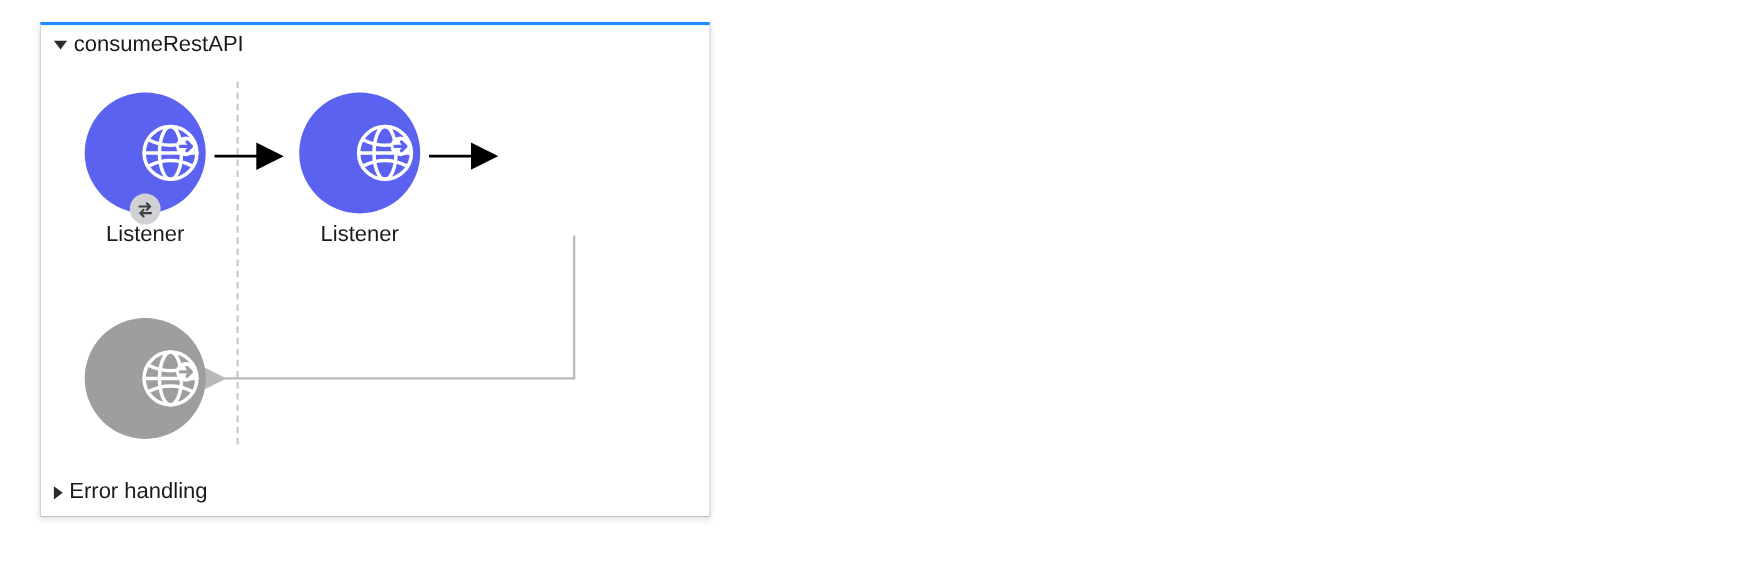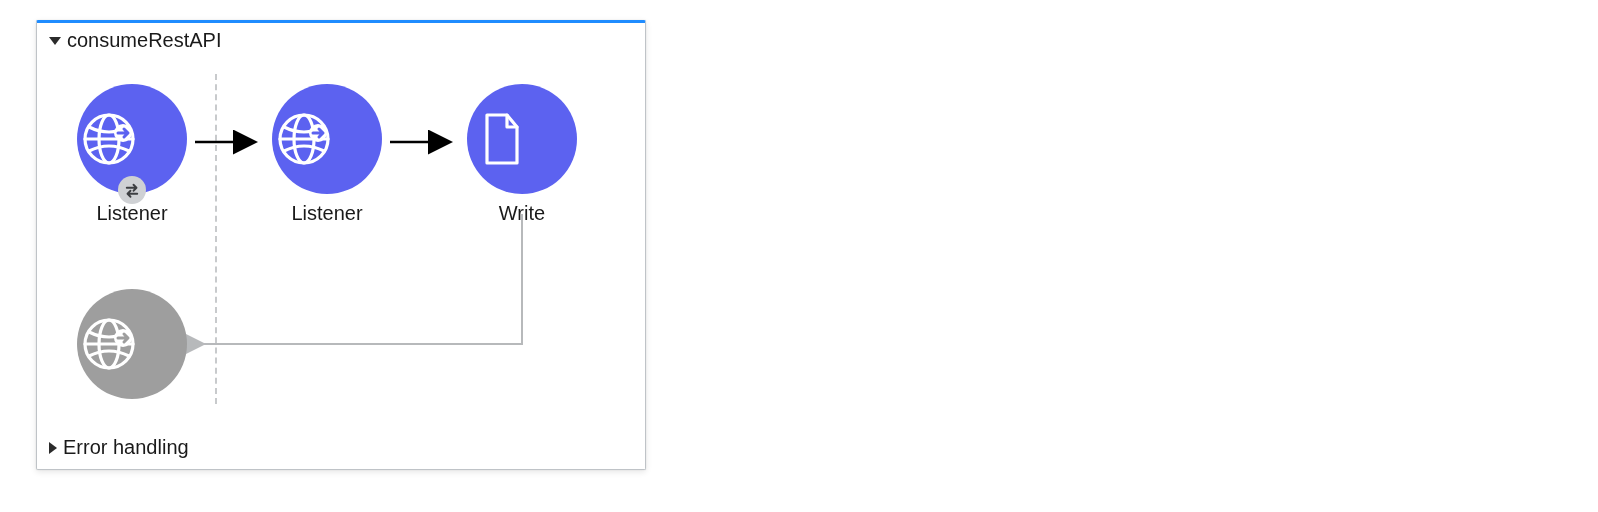--- a/index.html
+++ b/index.html
@@ -59,21 +59,21 @@
   .canvas{
     position:relative;
     height:360px;
   }
   .node{
     position:absolute;
     width:110px; height:110px;
     border-radius:50%;
     display:flex;
     align-items:center;
-    justify-content:flex-start;
+    justify-content:flex-end;
     cursor:move;
   }
   .node.blue{ background:var(--accent);}
   .node.grey{ background:var(--grey);}
   .node svg{ width:64px; height:64px; stroke:#fff; fill:none; stroke-width:3.2; stroke-linecap:round; stroke-linejoin:round;}
   .node-label{
     position:absolute;
     width:140px;
     text-align:center;
     font-size:20px;
@@ -169,27 +169,20 @@
       <svg width="70" height="20">
           <defs>
             <marker id="ah2" markerWidth="10" markerHeight="10" refX="8" refY="5" orient="auto">
               <path d="M0 0 L10 5 L0 10 z" fill="#000"></path>
             </marker>
           </defs>
         <line x1="0" y1="10" x2="58" y2="10" stroke="#000" stroke-width="2.5" marker-end="url(#ah2)"></line>
         </svg>
     </div>
 
-    <div class="node blue" style="left:430px; top:30px;">
-      <svg viewBox="0 0 64 64">
-        <path d="M20 8 H40 L50 20 V56 H20 Z"></path>
-        <path d="M40 8 V20 H50"></path>
-      </svg>
-      <span class="node-label">Write</span>
-    </div>
 
     <div class="arrow" style="left:150px; top:160px; width:345px; height:150px;">
       <svg width="345" height="150">
         <defs>
             <marker id="ah3" markerWidth="12" markerHeight="12" refX="2" refY="5" orient="auto">
               <path d="M10 0 L0 5 L10 10 z" fill="#b7b9bb"></path>
             </marker>
           </defs>
         <path d="M335 0 V130 H15" fill="none" stroke="#b7b9bb" stroke-width="2" marker-end="url(#ah3)"></path>
       </svg>

